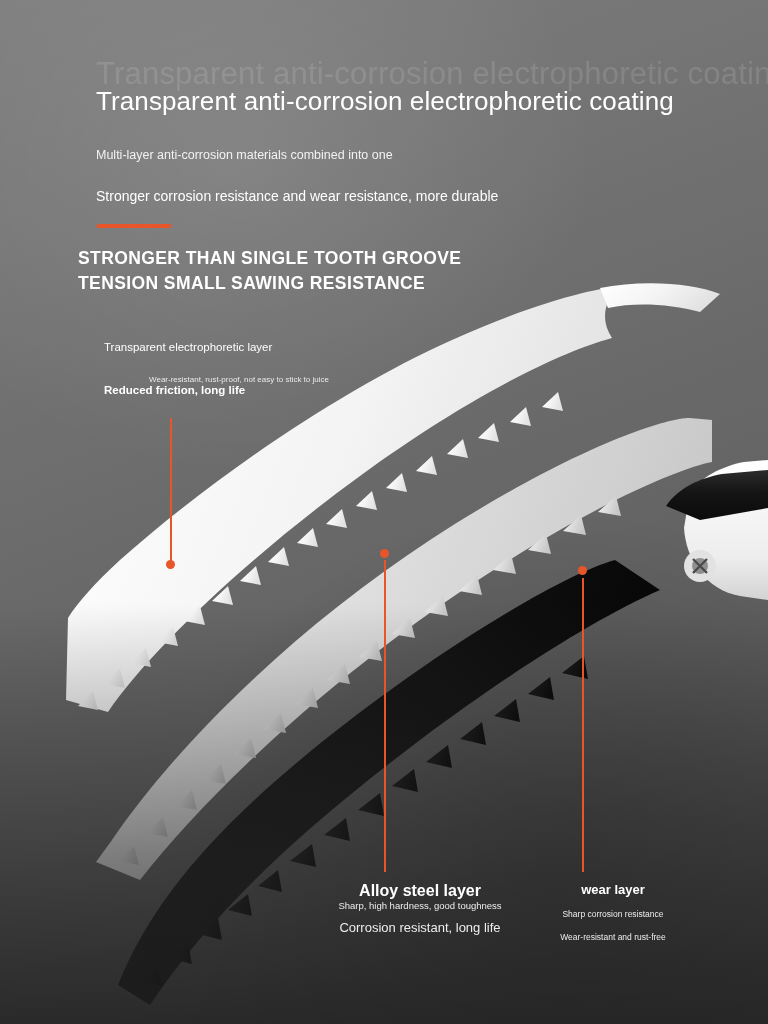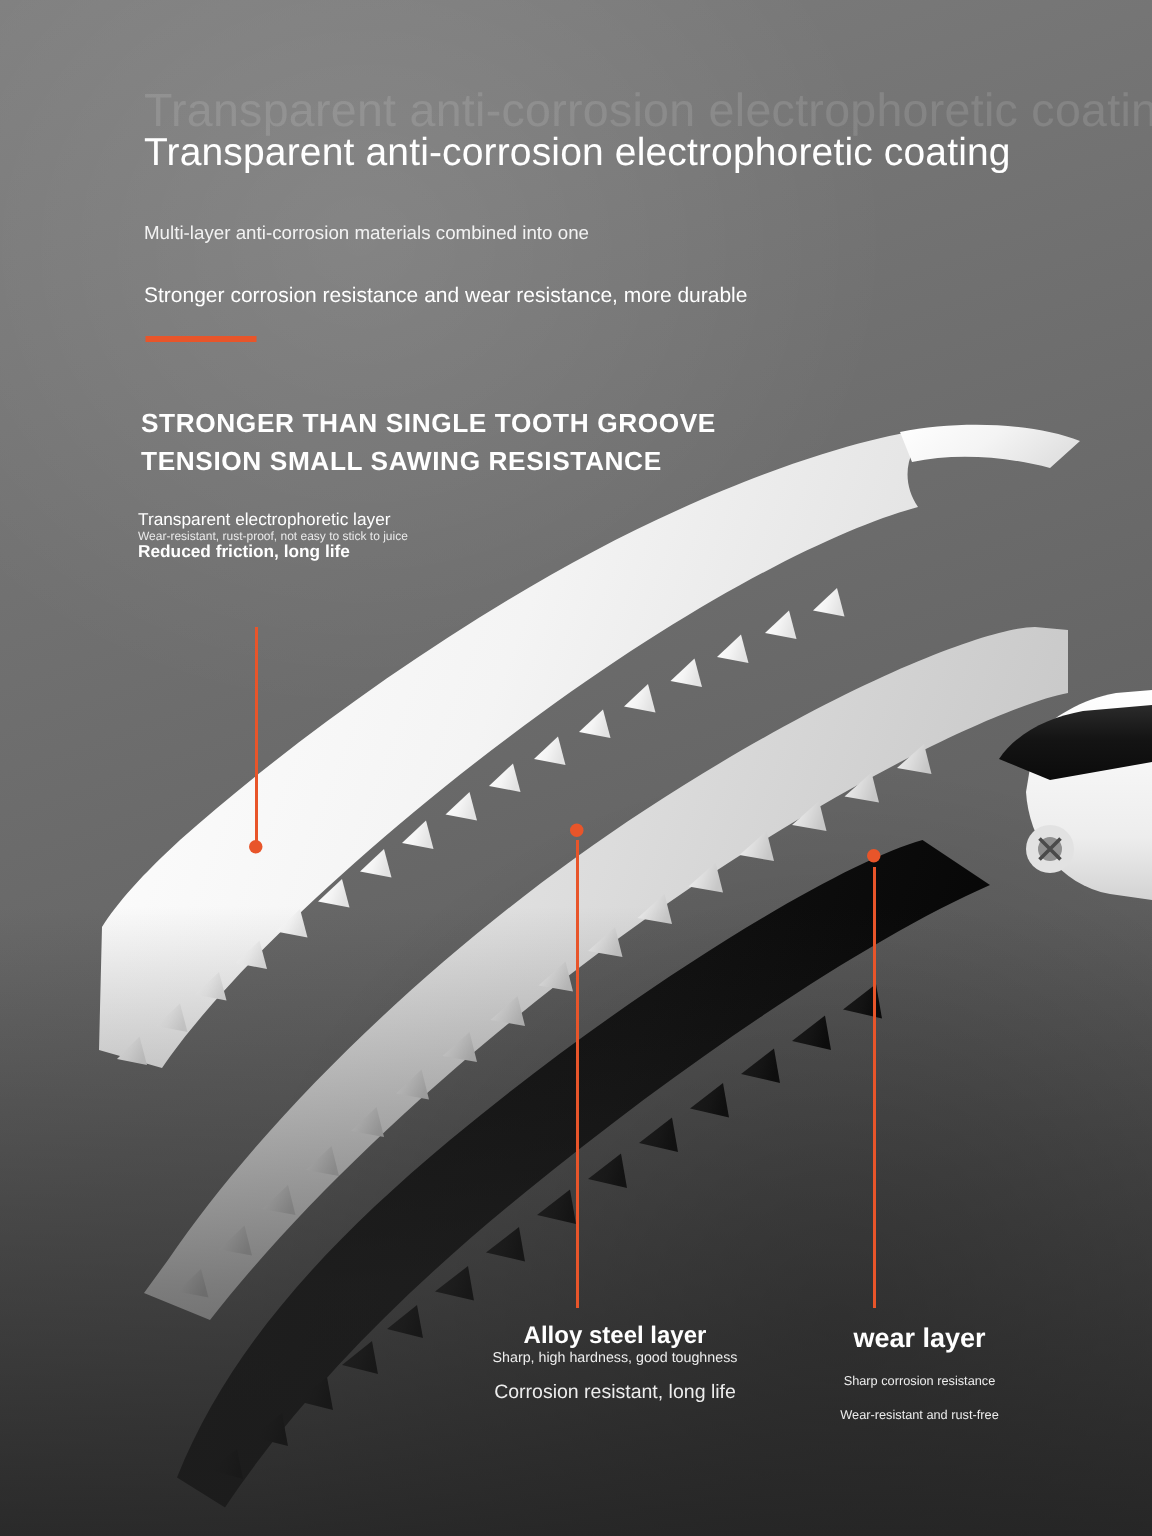--- a/index.html
+++ b/index.html
@@ -97,45 +97,44 @@
   .rule {
     position: absolute;
     left: 97px;
     top: 224px;
     width: 74px;
     height: 4px;
     background: #e8552a;
   }
   .headline {
     position: absolute;
-    left: 94px;
+    left: 78px;
     top: 246px;
     font-size: 17.5px;
     line-height: 25px;
     color: #ffffff;
     font-weight: 700;
     letter-spacing: 0.4px;
-    margin-top: 24px;
   }
 
   
   .label-block { position: absolute; }
 
-  .cl1 { left: 92px; top: 341px; width: 270px; }
+  .cl1 { left: 104px; top: 341px; width: 270px; }
   .cl1 .t1 { font-size: 11.5px; color:#ffffff; font-weight:400; }
-  .cl1 .t2 { font-size: 8px; color:#eaeaea; margin-top: 0; }
+  .cl1 .t2 { font-size: 8px; color:#eaeaea; margin-top: 22px; text-align: center; }
   .cl1 .t3 { font-size: 11.5px; color:#ffffff; font-weight:700; }
 
-  .cl2 { left: 290px; top: 882px; width: 240px; text-align: center; }
+  .cl2 { left: 300px; top: 882px; width: 240px; text-align: center; }
   .cl2 .t1 { font-size: 16px; color:#ffffff; font-weight:700; }
   .cl2 .t2 { font-size: 9.5px; color:#ededed; }
   .cl2 .t3 { font-size: 13px; color:#ededed; margin-top: 9px; }
 
   .cl3 { left: 520px; top: 882px; width: 186px; text-align: center; }
-  .cl3 .t1 { font-size: 18px; color:#ffffff; font-weight:700; }
+  .cl3 .t1 { font-size: 13px; color:#ffffff; font-weight:700; }
   .cl3 .t2 { font-size: 8.5px; color:#ededed; margin-top: 11px; line-height: 12px; }
 
   
   .leader {
     position: absolute;
     background: #e8552a;
     width: 2px;
   }
   .dot {
     position: absolute;

